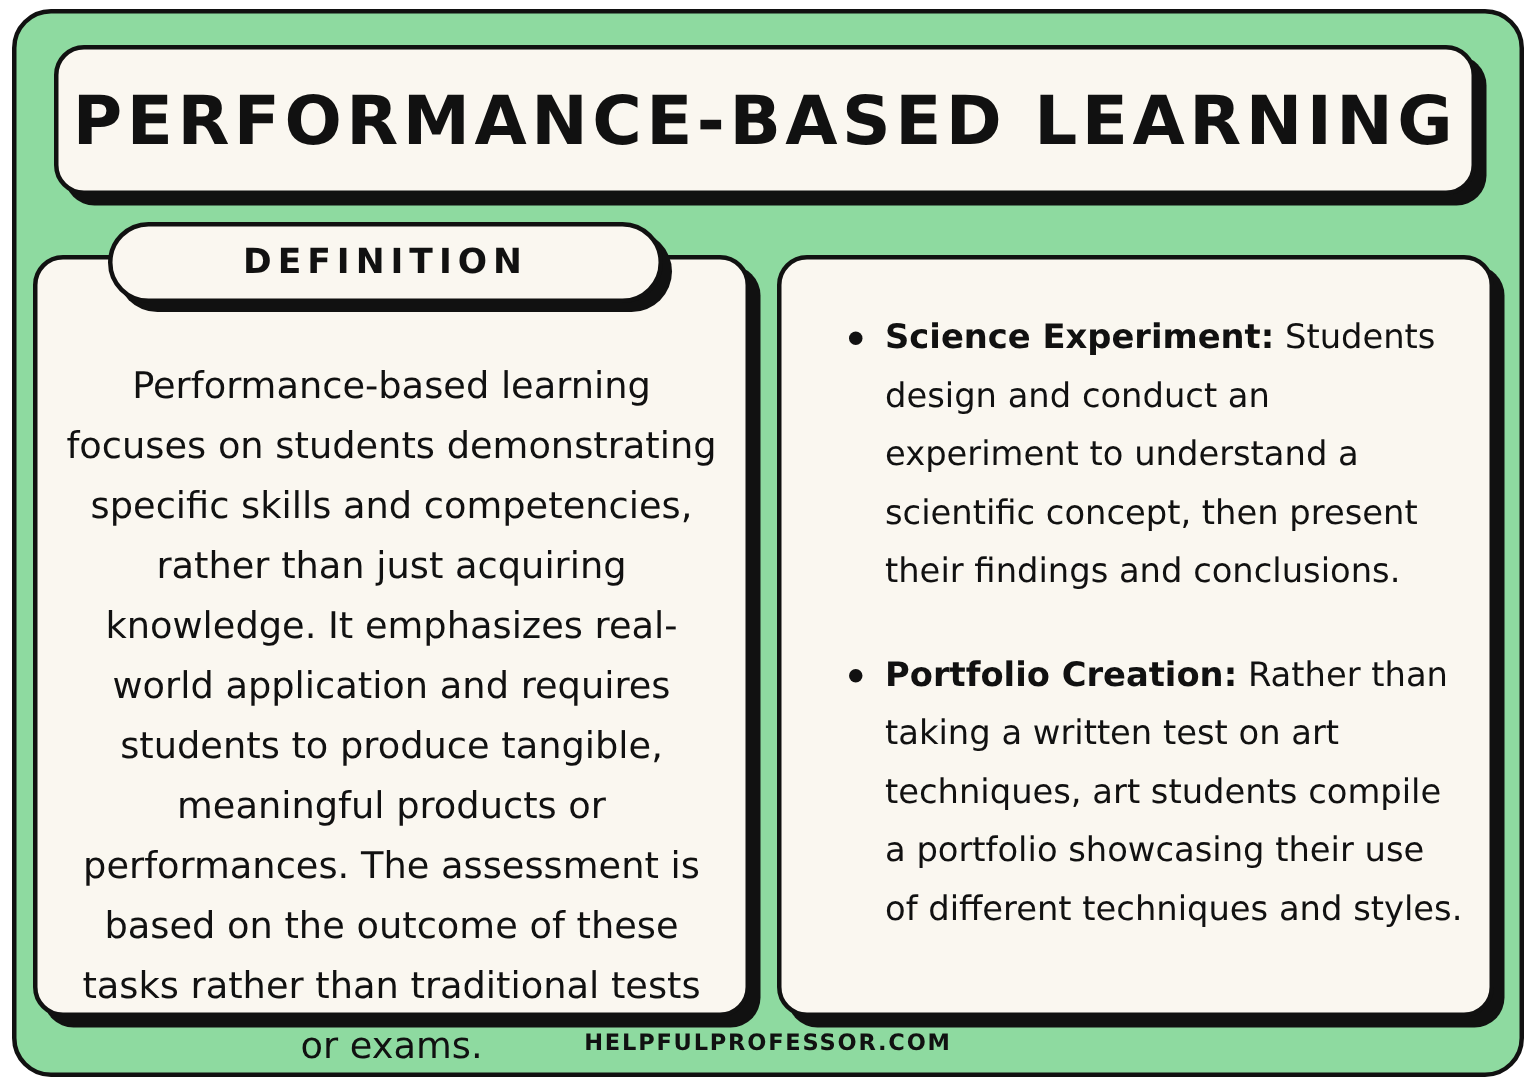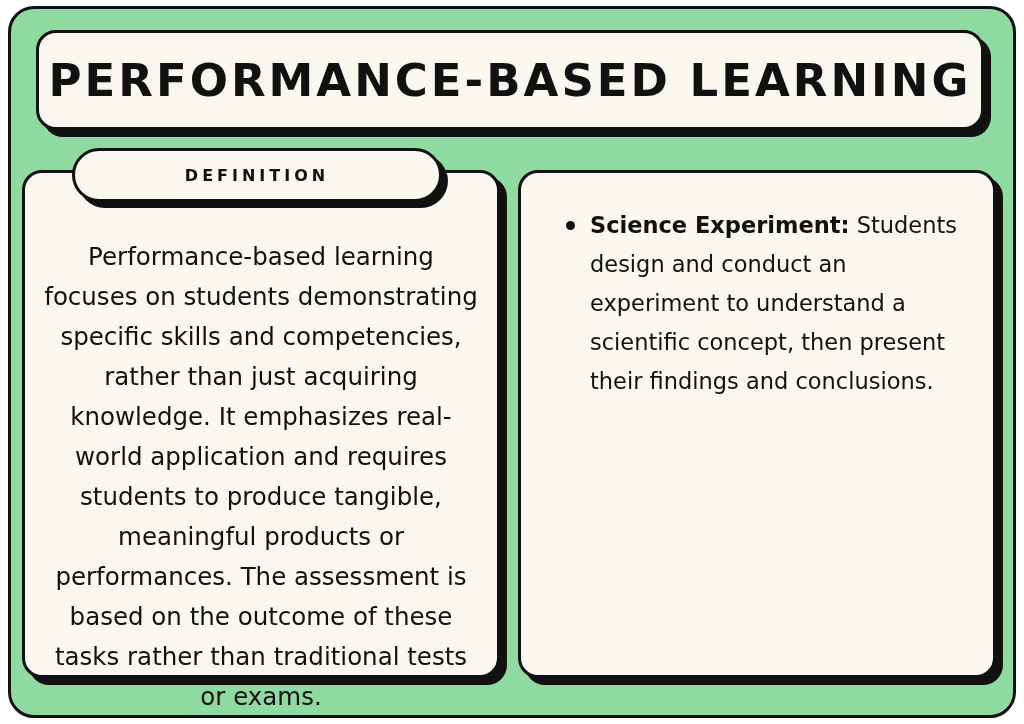--- a/index.html
+++ b/index.html
@@ -101,21 +101,21 @@
     left: 72px;
     width: 370px;
   }
   .pill-right {
     left: 572px;
     width: 370px;
   }
   .pill-text {
     font-family: "DejaVu Sans", sans-serif;
     font-weight: bold;
-    font-size: 16px;
+    font-size: 23px;
     letter-spacing: 4px;
     color: #111111;
     white-space: nowrap;
   }
 
   
   .definition-body {
     position: absolute;
     left: 22px;
     top: 212px;
@@ -201,15 +201,20 @@
 
   <div class="definition-body">
     <p class="definition-text">Performance-based learning focuses on students demonstrating specific skills and competencies, rather than just acquiring knowledge. It emphasizes real-world application and requires students to produce tangible, meaningful products or performances. The assessment is based on the outcome of these tasks rather than traditional tests or exams.</p>
   </div>
 
   <div class="examples-body">
     <div class="example-item">
       <span class="bullet"></span>
       <span class="example-term">Science Experiment:</span><span> Students design and conduct an experiment to understand a scientific concept, then present their findings and conclusions.</span>
     </div>
-  </div>
-
+    <div class="example-item">
+      <span class="bullet"></span>
+      <span class="example-term">Portfolio Creation:</span><span> Rather than taking a written test on art techniques, art students compile a portfolio showcasing their use of different techniques and styles.</span>
+    </div>
+  </div>
+
+  <div class="footer">HELPFULPROFESSOR.COM</div>
 </div>
 
 </body></html>

